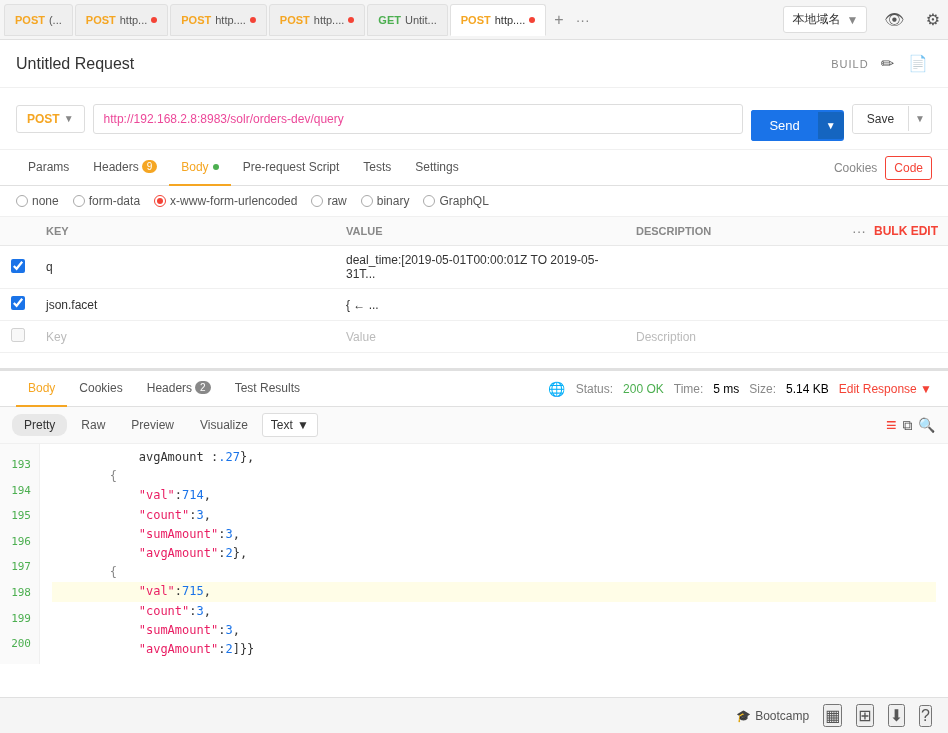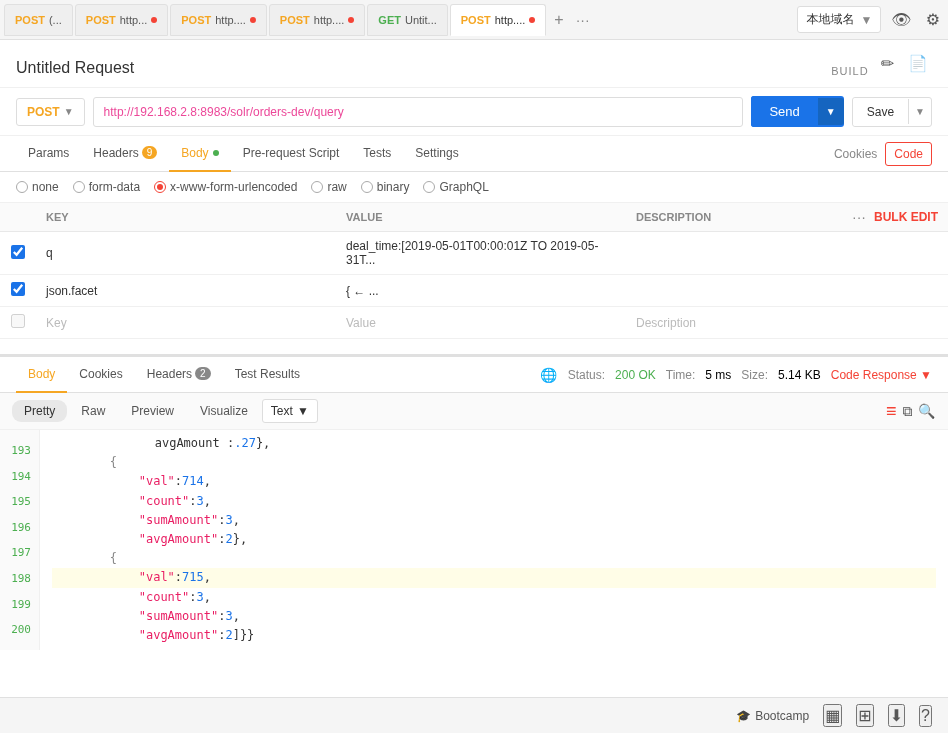--- a/index.html
+++ b/index.html
@@ -8,37 +8,37 @@
     
     .tab-bar { display: flex; align-items: center; background: #f5f5f5; border-bottom: 1px solid #e0e0e0; height: 40px; padding: 0 4px; }
     .tab { display: flex; align-items: center; height: 32px; padding: 0 10px; border-radius: 3px 3px 0 0; font-size: 11px; cursor: pointer; white-space: nowrap; background: #efefef; border: 1px solid #e0e0e0; margin-right: 2px; color: #555; }
     .tab.active { background: #fff; border-bottom: 1px solid #fff; color: #333; }
     .tab .method { font-weight: bold; margin-right: 4px; }
     .tab .method.post { color: #f5a623; }
     .tab .method.get { color: #4caf50; }
     .tab .dot { width: 6px; height: 6px; border-radius: 50%; background: #f44336; margin-left: 4px; display: inline-block; }
     .tab-add { background: none; border: none; font-size: 16px; cursor: pointer; color: #888; padding: 0 6px; }
     .tab-more { background: none; border: none; font-size: 14px; cursor: pointer; color: #888; padding: 0 6px; }
-    .tab-right { margin-left: auto; display: flex; align-items: center; gap: 6px; }
+    .tab-right { margin-left: auto; display: flex; align-items: center; gap: 13px; }
     .env-selector { display: flex; align-items: center; background: #fff; border: 1px solid #ddd; border-radius: 3px; padding: 4px 8px; cursor: pointer; font-size: 12px; }
     .env-selector .arrow { margin-left: 6px; color: #888; }
     .icon-btn { background: none; border: none; cursor: pointer; padding: 4px; color: #555; font-size: 16px; }
 
     
-    .request-header { display: flex; align-items: flex-end; padding: 10px 16px; border-bottom: 1px solid #f0f0f0; }
+    .request-header { display: flex; align-items: center; padding: 10px 16px; border-bottom: 1px solid #f0f0f0; }
     .request-title { font-size: 16px; font-weight: 400; color: #333; flex: 1; }
     .build-btn { background: none; border: none; font-size: 11px; color: #888; cursor: pointer; letter-spacing: 1px; text-transform: uppercase; }
     .header-icons { display: flex; gap: 6px; margin-left: 8px; }
 
     
     .url-bar { display: flex; align-items: center; padding: 8px 16px; gap: 8px; border-bottom: 1px solid #f0f0f0; }
     .method-select { display: flex; align-items: center; background: #fff; border: 1px solid #ddd; border-radius: 3px; padding: 6px 10px; cursor: pointer; font-weight: bold; color: #f5a623; font-size: 12px; gap: 4px; }
     .method-select .caret { color: #888; font-size: 10px; }
     .url-input { flex: 1; border: 1px solid #ddd; border-radius: 3px; padding: 7px 10px; font-size: 12px; color: #ec4899; outline: none; }
-    .send-btn-group { display: flex; align-items: center; background: #1a73e8; border-radius: 3px; }
+    .send-btn-group { display: flex; align-items: center; background: #1a73e8; border-radius: 3px; margin-top: 14px; }
     .send-btn { background: #1a73e8; border: none; color: #fff; padding: 8px 18px; font-size: 13px; font-weight: 500; cursor: pointer; border-radius: 3px 0 0 3px; }
     .send-arrow { background: #1565c0; border: none; color: #fff; padding: 8px 8px; cursor: pointer; border-radius: 0 3px 3px 0; font-size: 10px; }
     .save-btn-group { display: flex; align-items: center; border: 1px solid #ddd; border-radius: 3px; }
     .save-btn { background: #fff; border: none; color: #333; padding: 7px 14px; font-size: 12px; cursor: pointer; border-radius: 3px 0 0 3px; }
     .save-arrow { background: #fff; border: none; border-left: 1px solid #ddd; color: #888; padding: 7px 6px; cursor: pointer; font-size: 10px; border-radius: 0 3px 3px 0; }
 
     
     .nav-tabs { display: flex; align-items: center; padding: 0 16px; border-bottom: 1px solid #e0e0e0; height: 36px; }
     .nav-tab { padding: 8px 12px; cursor: pointer; color: #555; font-size: 12px; border-bottom: 2px solid transparent; height: 36px; display: flex; align-items: center; }
     .nav-tab.active { color: #f5a623; border-bottom: 2px solid #f5a623; }
@@ -91,21 +91,21 @@
     .resp-icons { margin-left: auto; display: flex; gap: 6px; }
     .resp-icon-btn { background: none; border: none; cursor: pointer; font-size: 14px; color: #555; }
     .wrap-icon { color: #f44336; font-size: 18px; }
 
     
     .code-area { background: #fff; padding: 0; overflow: hidden; height: 220px; }
     .code-scroll { height: 100%; overflow-y: auto; display: flex; }
     .line-numbers { background: #fafafa; padding: 4px 8px; text-align: right; color: #aaa; font-size: 12px; font-family: monospace; line-height: 1.6; min-width: 40px; border-right: 1px solid #f0f0f0; user-select: none; }
     .code-content { padding: 4px 12px; font-family: monospace; font-size: 12px; line-height: 1.6; color: #333; flex: 1; }
     .ln-num { color: #4caf50; font-size: 11px; margin-top: 8px; }
-    .c-key { color: #333; margin-left: 16px; }
+    .c-key { color: #333; }
     .c-num { color: #1a73e8; }
     .c-str { color: #e91e63; }
     .c-brace { color: #888; }
 
     
     .bottom-bar { position: absolute; bottom: 0; left: 0; right: 0; height: 36px; background: #f5f5f5; border-top: 1px solid #e0e0e0; display: flex; align-items: center; padding: 0 16px; justify-content: flex-end; gap: 14px; }
     .bottom-icon { color: #555; font-size: 16px; cursor: pointer; }
     .bootcamp-link { display: flex; align-items: center; gap: 4px; color: #555; font-size: 12px; cursor: pointer; }
 
     .table-area { position: relative; }
@@ -296,21 +296,21 @@
         <span>Test Results</span>
       </div>
     <div class="status-area">
       <span class="resp-globe">🌐</span>
       <span class="status-label">Status:</span>
       <span class="status-ok">200 OK</span>
       <span class="status-label">Time:</span>
       <span class="status-val">5 ms</span>
       <span class="status-label">Size:</span>
       <span class="status-val">5.14 KB</span>
-      <button class="save-resp-btn">Code Response ▼</button>
+      <button class="save-resp-btn">Edit Response ▼</button>
     </div>
   </div>
 
   <div class="resp-body-tabs">
     <button class="rbt active">Pretty</button>
     <button class="rbt">Raw</button>
     <button class="rbt">Preview</button>
     <button class="rbt">Visualize</button>
     <div class="rbt-select">
       <span>Text</span>

